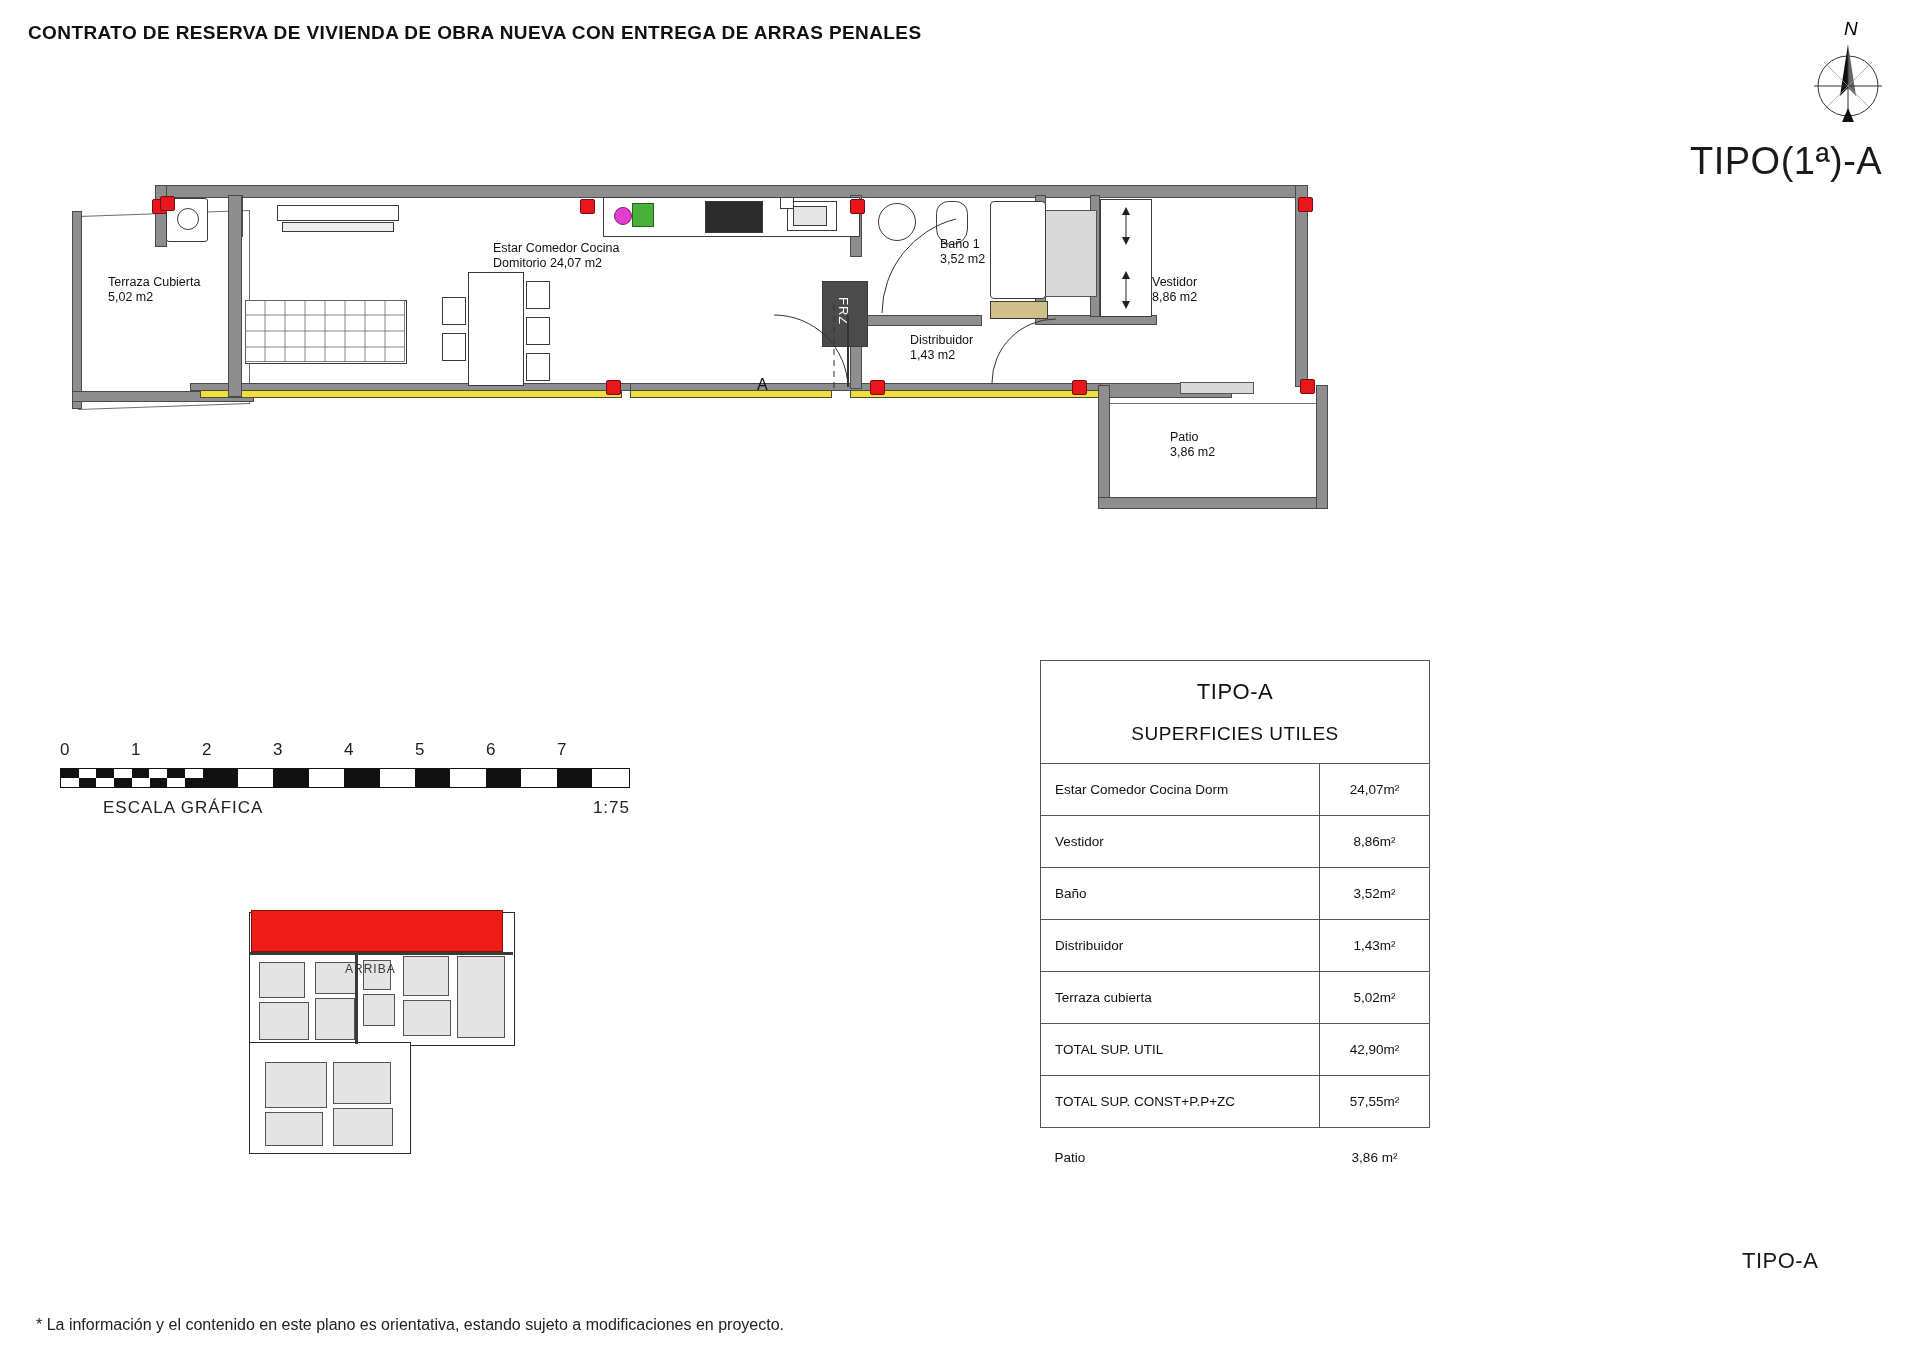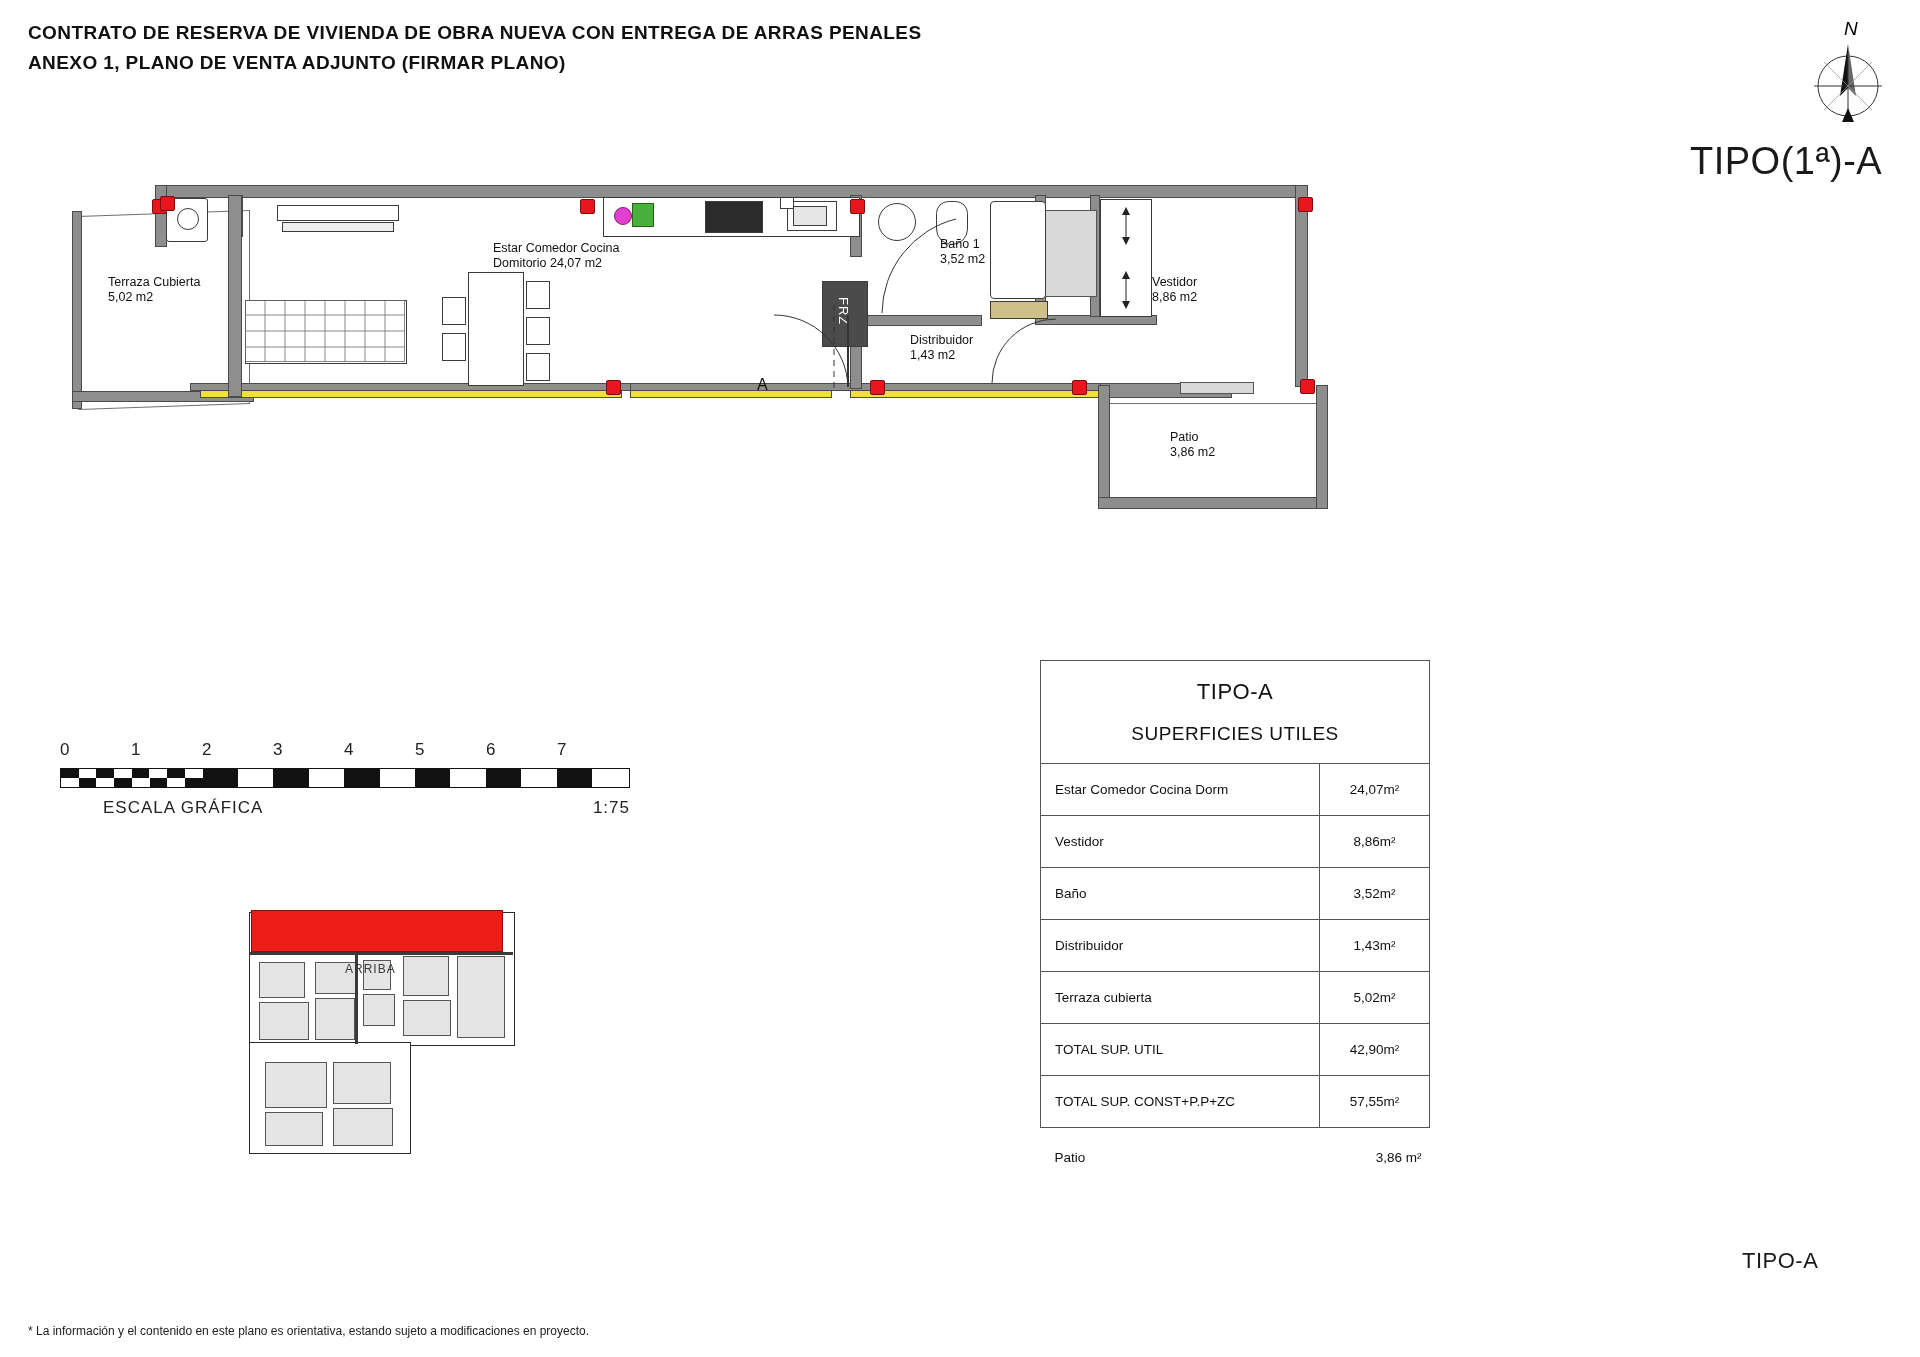--- a/index.html
+++ b/index.html
@@ -58,31 +58,30 @@
   #tablewrap{left:1040px;top:660px;width:390px;}
   table{border-collapse:collapse;width:390px;}
   table td{border:1px solid #555;font-size:13.5px;color:#111;}
   td.head{border:1px solid #555;text-align:center;padding:18px 4px;}
   .head .t1{font-size:22px;letter-spacing:.5px;padding-bottom:18px;}
   .head .t2{font-size:19px;letter-spacing:.5px;}
   td.name{padding:18px 14px;width:250px;}
   td.val{padding:18px 8px;text-align:center;}
   .nb td{border:none;}
   .nb td.name{padding-top:22px;}
-  .nb td.val{padding-top:22px;text-align:right;}
-
-  
-  #footnote{left:28px;top:1316px;font-size:12px;color:#222;margin-top:8px;}
+  .nb td.val{padding-top:22px;}
+
+  
+  #footnote{left:36px;top:1316px;font-size:16px;color:#222;}
 </style>
 </head>
 <body>
 
 <div class="abs" id="header">
   <div class="line">CONTRATO DE RESERVA DE VIVIENDA DE OBRA NUEVA CON ENTREGA DE ARRAS PENALES</div>
-  <div class="line">ANEXO 1, PLANO DE VENTA ADJUNTO (FIRMAR PLANO)</div>
 </div>
 
 <div class="abs" id="north">
   <div class="nlabel">N</div>
   <svg width="100" height="110">
     <circle cx="48" cy="68" r="30" fill="none" stroke="#333" stroke-width="1"></circle>
     <polygon points="48,26 40,78 48,70 48,26" fill="#111"></polygon>
     <polygon points="48,26 56,78 48,70 48,26" fill="#666"></polygon>
     <line x1="14" y1="68" x2="82" y2="68" stroke="#333" stroke-width="1"></line>
     <line x1="48" y1="34" x2="48" y2="104" stroke="#333" stroke-width="1"></line>

